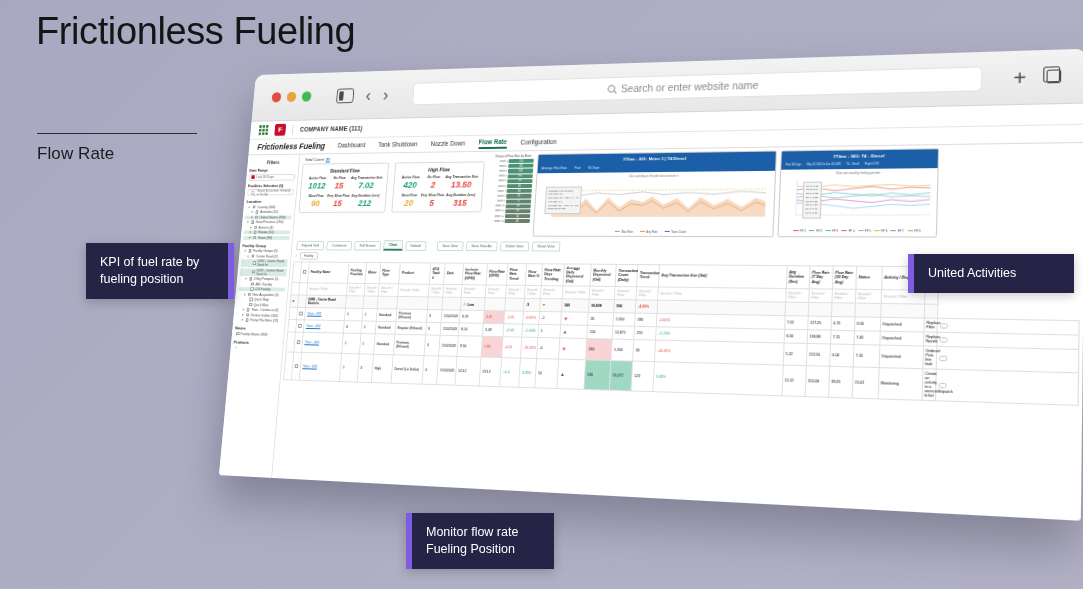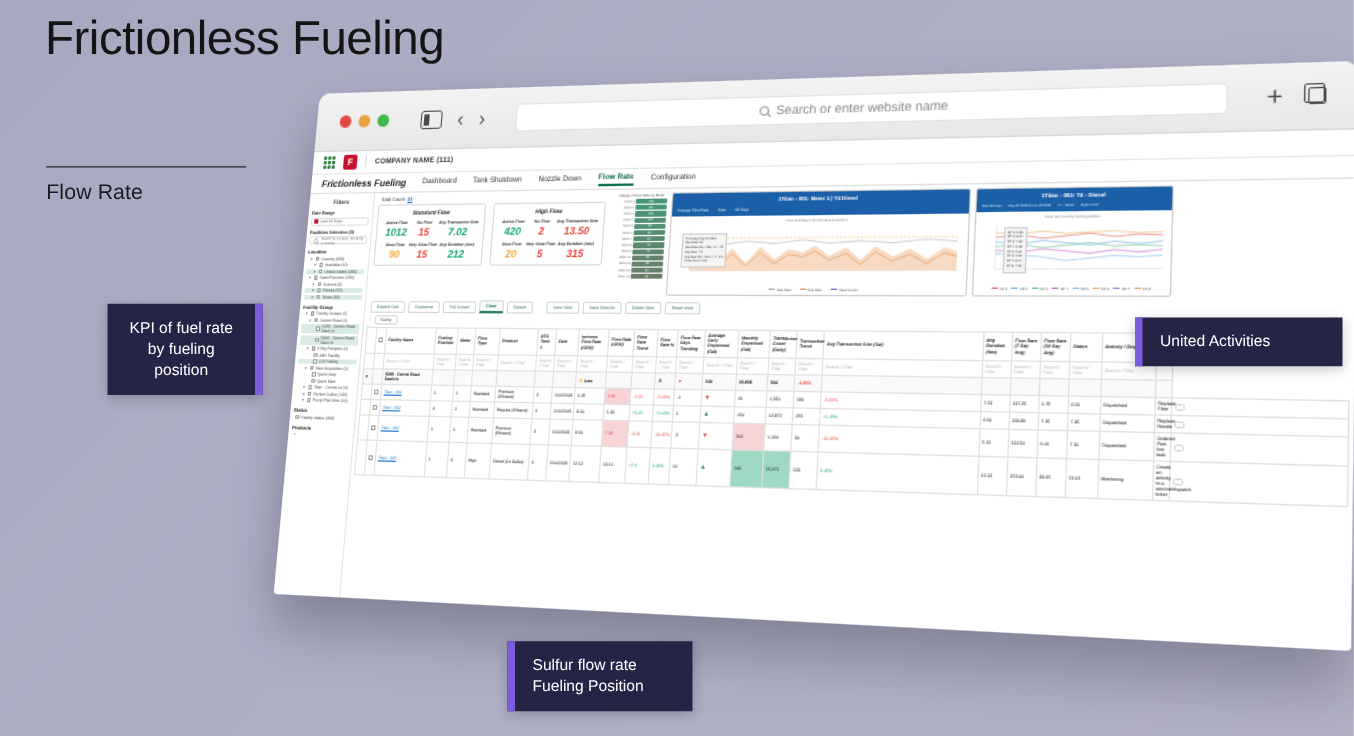--- a/index.html
+++ b/index.html
@@ -155,21 +155,21 @@
   .tri-down{color:#d93025;font-size:5px;line-height:1;}
   .tri-up{color:#1f7a5c;font-size:5px;line-height:1;}
   .warnic{color:#f0a93c;font-weight:bold;font-size:4.5px;}
   .cb2{width:3.6px;height:3.6px;border:0.6px solid #999;display:inline-block;border-radius:.5px;}
   .act-btn{border:1px solid #ccc;border-radius:1.5px;width:7px;height:5px;display:inline-block;text-align:center;font-size:3px;color:#777;line-height:5px;}
 
   
   .callout{position:absolute;background:#262446;color:#fff;font-size:12.5px;line-height:1.35;padding:11px 14px;z-index:50;box-shadow:0 3px 10px rgba(0,0,0,.2);}
   .callout.accent-right{border-right:6px solid #7d5ce0;}
   .callout.accent-left{border-left:6px solid #7d5ce0;}
-  #callout-kpi{left:86px;top:243px;width:124px;text-align:center;}
+  #callout-kpi{left:86px;top:243px;width:148px;}
   #callout-flow{left:406px;top:513px;width:148px;}
   #callout-track{left:908px;top:254px;width:166px;}
 </style>
 </head>
 <body>
 
 <div id="page-title">Frictionless Fueling</div>
 <div id="title-rule"></div>
 <div id="subtitle">Flow Rate</div>
 
@@ -811,14 +811,14 @@
             </table>
           </div>
 
         </div>
       </div>
     </div>
   </div>
 </div>
 
 <div class="callout accent-right" id="callout-kpi">KPI of fuel rate by fueling position</div>
-<div class="callout accent-left" id="callout-flow">Sulfur flow rate Fueling Position</div>
+<div class="callout accent-left" id="callout-flow">Monitor flow rate Fueling Position</div>
 <div class="callout accent-left" id="callout-track">United Activities</div>
 
 </body></html>

